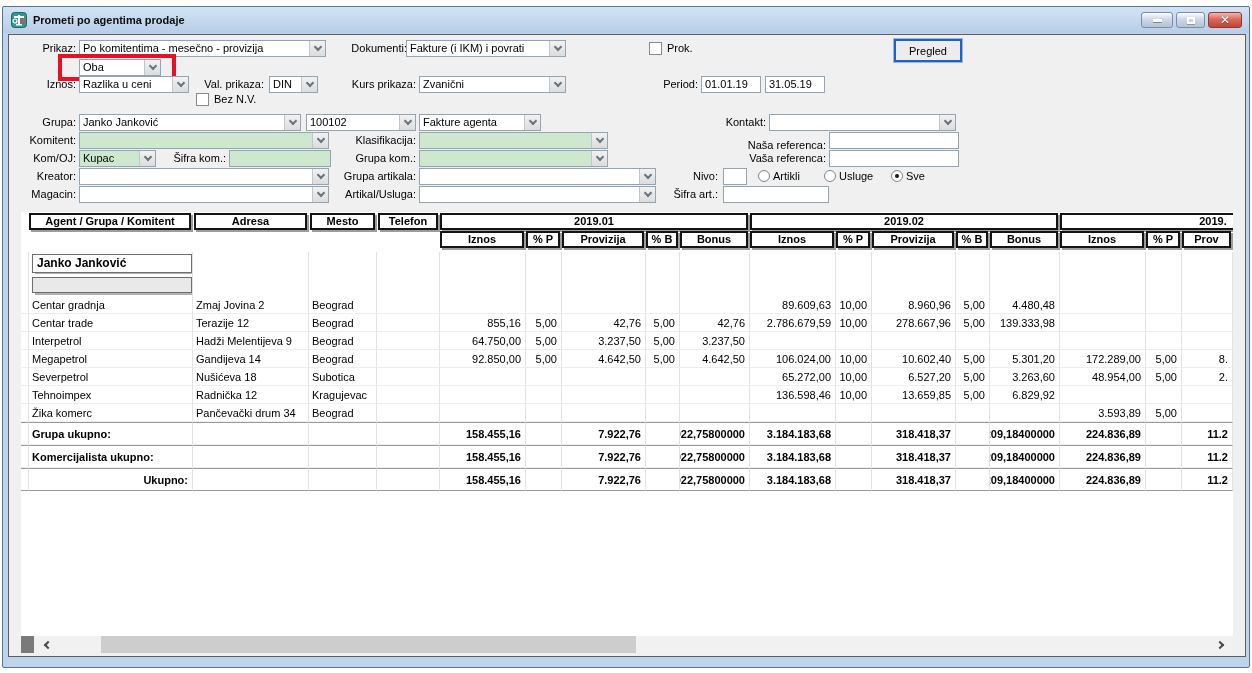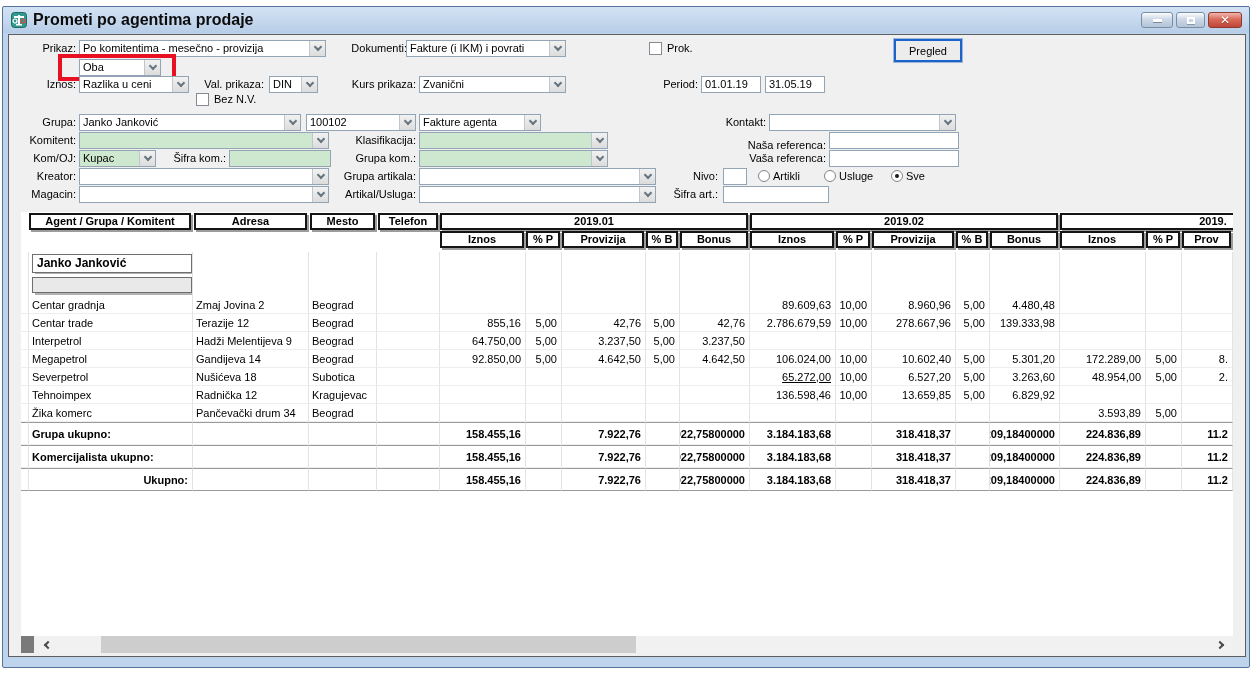--- a/index.html
+++ b/index.html
@@ -5,21 +5,21 @@
   html,body{margin:0;padding:0;background:#ffffff;width:1252px;height:673px;overflow:hidden;
             font-family:"Liberation Sans","DejaVu Sans",sans-serif;}
   *{box-sizing:border-box;}
 
   
   .window{position:absolute;left:2px;top:6px;width:1248px;height:662px;
           border:1px solid #54749c;background:#bed4ec;border-radius:2px;}
   .titlebar{position:absolute;left:0;top:0;right:0;height:26px;display:flex;align-items:center;
             background:linear-gradient(#d3e3f5,#b7cde7);border-radius:2px 2px 0 0;}
   .title-icon{width:16px;height:16px;margin-left:8px;flex:none;}
-  .title-text{margin-left:6px;font-size:16px;font-weight:bold;color:#0c0c0c;white-space:nowrap;}
+  .title-text{margin-left:6px;font-size:11px;font-weight:bold;color:#0c0c0c;white-space:nowrap;}
   .winbtns{position:absolute;right:7px;top:5px;display:flex;gap:3px;}
   .wb{height:16px;border:1px solid #7c8ea4;border-radius:3px;display:flex;align-items:center;justify-content:center;
       background:linear-gradient(#fbfcfe,#ccd8e6 45%,#b3c4d8);}
   .wb.min{width:32px}.wb.max{width:29px}
   .wb.close{width:34px;background:linear-gradient(#f0b6ad,#d96a5a 45%,#bf4538);border-color:#8f3a2f;}
   .glyph-min{width:9px;height:3px;background:#fff;box-shadow:0 1px 0 rgba(0,0,0,.35);}
   .glyph-max{width:8px;height:7px;border:2px solid #fff;box-shadow:0 1px 0 rgba(0,0,0,.25);}
   .glyph-x{color:#fff;font-size:12px;font-weight:bold;line-height:10px;text-shadow:0 1px 1px rgba(0,0,0,.4);}
 
   
@@ -578,21 +578,21 @@
             </div>
             <div class="cell num" style="width: 84px;">
               <span></span>
             </div>
             <div class="cell num" style="width: 34px;">
               <span></span>
             </div>
             <div class="cell num" style="width: 70px;">
               <span></span>
             </div>
-            <div class="cell num" style="width: 86px; text-decoration: underline;">
+            <div class="cell num" style="width: 86px;">
               <span>65.272,00</span>
             </div>
             <div class="cell num" style="width: 36px;">
               <span>10,00</span>
             </div>
             <div class="cell num" style="width: 84px;">
               <span>6.527,20</span>
             </div>
             <div class="cell num" style="width: 34px;">
               <span>5,00</span>

